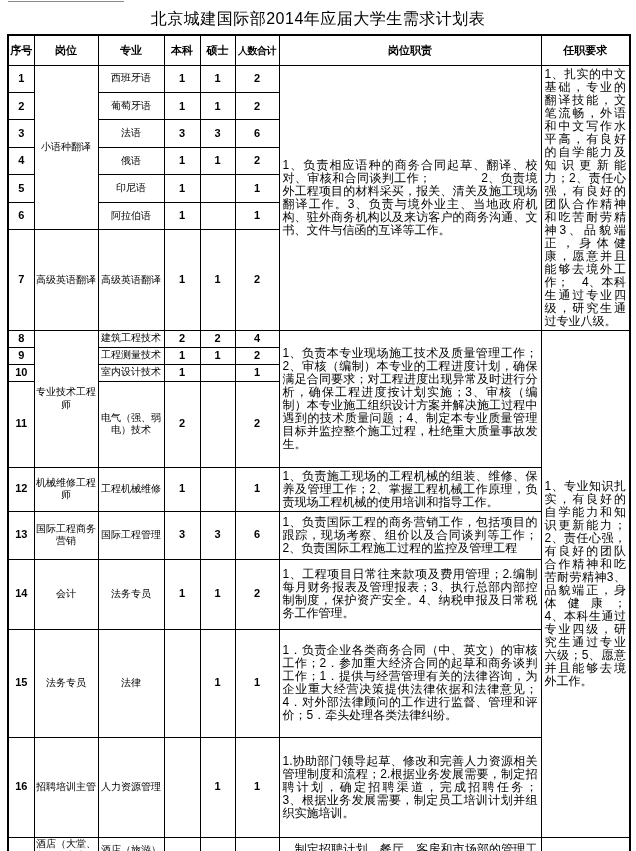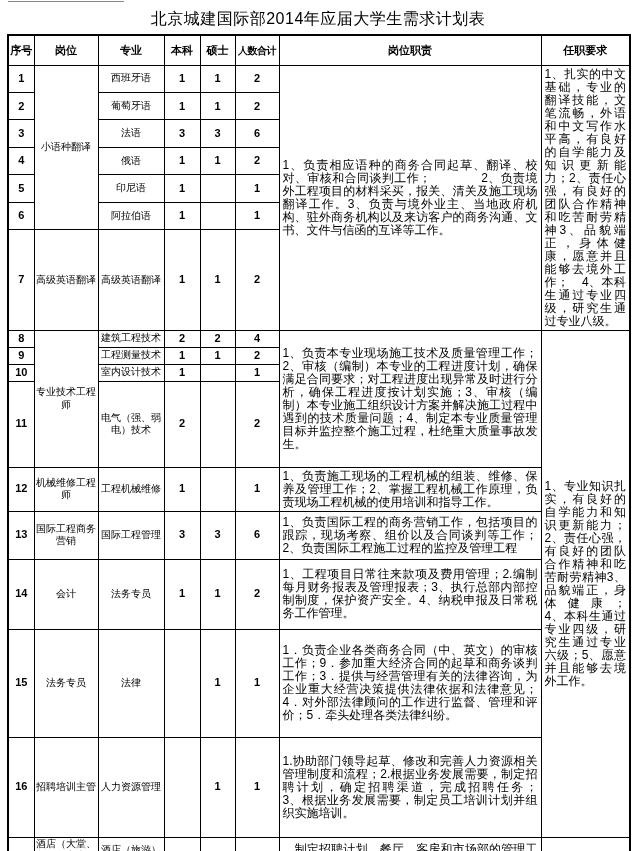--- a/index.html
+++ b/index.html
@@ -175,21 +175,21 @@
     <td class="num">2</td>
     <td class="text">1、工程项目日常往来款项及费用管理；2.编制每月财务报表及管理报表；3、执行总部内部控制制度，保护资产安全。4、纳税申报及日常税务工作管理。</td>
   </tr>
   <tr class="h108">
     <td class="num">15</td>
     <td class="pos">法务专员</td>
     <td class="maj">法律</td>
     <td class="num"></td>
     <td class="num">1</td>
     <td class="num">1</td>
-    <td class="text">1．负责企业各类商务合同（中、英文）的审核工作；9．参加重大经济合同的起草和商务谈判工作；3．提供与经营管理有关的法律咨询，为企业重大经营决策提供法律依据和法律意见；4．对外部法律顾问的工作进行监督、管理和评价；5．牵头处理各类法律纠纷。</td>
+    <td class="text">1．负责企业各类商务合同（中、英文）的审核工作；2．参加重大经济合同的起草和商务谈判工作；1．提供与经营管理有关的法律咨询，为企业重大经营决策提供法律依据和法律意见；4．对外部法律顾问的工作进行监督、管理和评价；5．牵头处理各类法律纠纷。</td>
   </tr>
   <tr class="h100">
     <td class="num">16</td>
     <td class="pos">招聘培训主管</td>
     <td class="maj">人力资源管理</td>
     <td class="num"></td>
     <td class="num">1</td>
     <td class="num">1</td>
     <td class="text">1.协助部门领导起草、修改和完善人力资源相关管理制度和流程；2.根据业务发展需要，制定招聘计划，确定招聘渠道，完成招聘任务；　　　　3、根据业务发展需要，制定员工培训计划并组织实施培训。</td>
   </tr>

